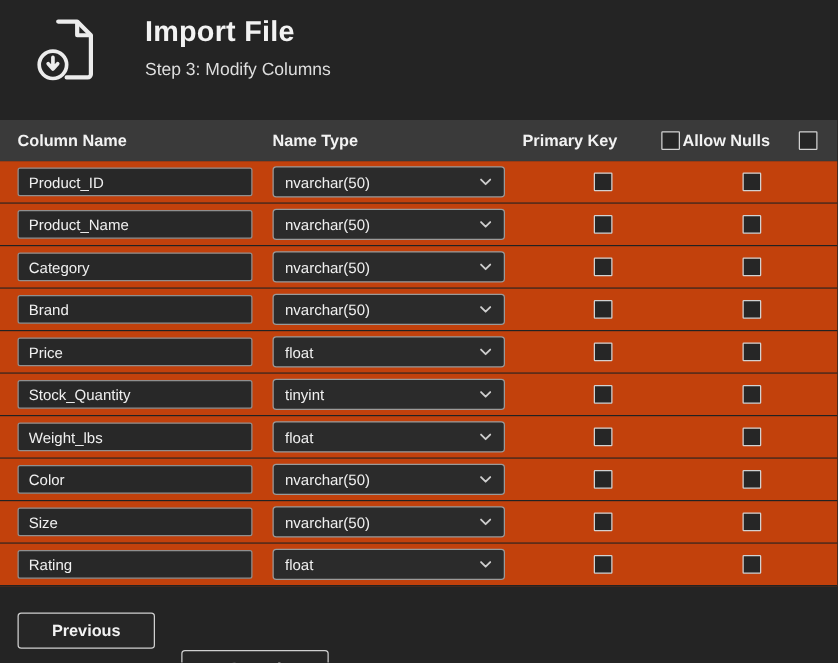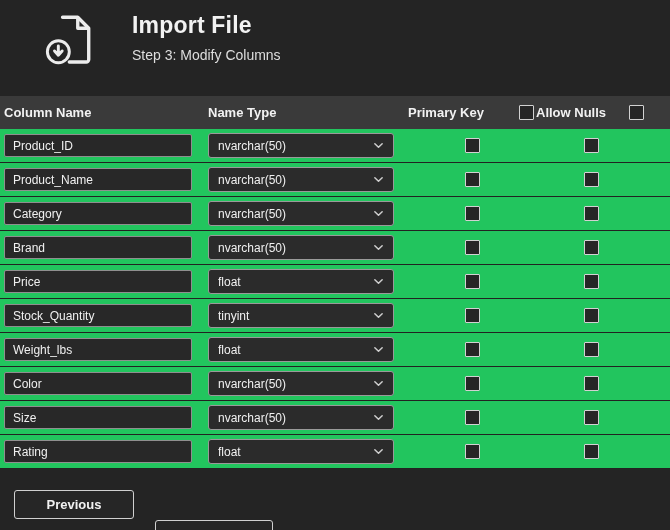--- a/index.html
+++ b/index.html
@@ -4,40 +4,40 @@
 <style>
   * { box-sizing: border-box; }
   html,body { margin:0; padding:0; }
   body {
     width:670px; height:530px; overflow:hidden;
     background:#242424; color:#eee;
     font-family:"Liberation Sans", sans-serif;
   }
 
   
-  .header { display:flex; align-items:flex-start; padding:10px 8px 0 28px; height:96px;margin-left:16px; }
+  .header { display:flex; align-items:flex-start; padding:10px 8px 0 28px; height:96px; }
   .app-icon { width:54px; height:56px; flex:0 0 auto; margin-top:2px; }
   .header-text { margin-left:34px; }
   .title { font-size:23px; font-weight:bold; color:#f2f2f2; margin-top:2px; letter-spacing:0.2px; }
   .subtitle { font-size:14px; color:#dedede; margin-top:8px; }
 
   
   .grid-cols {
     display:grid;
     grid-template-columns:204px 200px 128px 110px;
     align-items:center;
-    padding:0 4px;
+    padding:0 14px;
   }
   .thead {
     height:33px; background:#3a3a3a;
     font-weight:bold; font-size:13px; color:#f2f2f2;
   }
   .th-check { display:flex; justify-content:space-between; align-items:flex-start; padding-right:2px; }
   .tbody .row {
-    height:34px; background:#22c55e;
+    height:34px; background:#c2410c;
     border-bottom:1px solid #222222;
   }
   .name-input {
     width:188px; height:23px;
     background:#282828; border:1px solid #8f8f8f; border-radius:2px;
     color:#f0f0f0; font-size:12px; padding:0 8px;
     font-family:"Liberation Sans", sans-serif;
     outline:none;
   }
   .select {
@@ -55,21 +55,21 @@
     cursor:pointer;
   }
 
   
   .footer { display:flex; gap:21px; padding-left:14px; margin-top:21px; }
   .btn {
     height:29px; font-size:13px; font-weight:bold;
     border-radius:3px; cursor:pointer;
     font-family:"Liberation Sans", sans-serif;
   }
-  .btn-secondary { width:120px; background:#262626; border:1px solid #d0d0d0; color:#f2f2f2; }
+  .btn-secondary { width:110px; background:#262626; border:1px solid #d0d0d0; color:#f2f2f2; }
   .btn-primary  { width:116px; background:#1f6fd0; border:1px solid #1f6fd0; color:#ffffff; }
   .btn-cancel   { width:118px;margin-top:30px; }
 </style>
 </head>
 <body>
 
 <div class="header">
   <span class="app-icon">
     <svg viewBox="0 0 64 64" width="54" height="56">
       <path d="M22 5 h18 l13 13 v37 a3 3 0 0 1 -3 3 H30" fill="none" stroke="#ececec" stroke-width="4" stroke-linejoin="round" stroke-linecap="round"></path>

